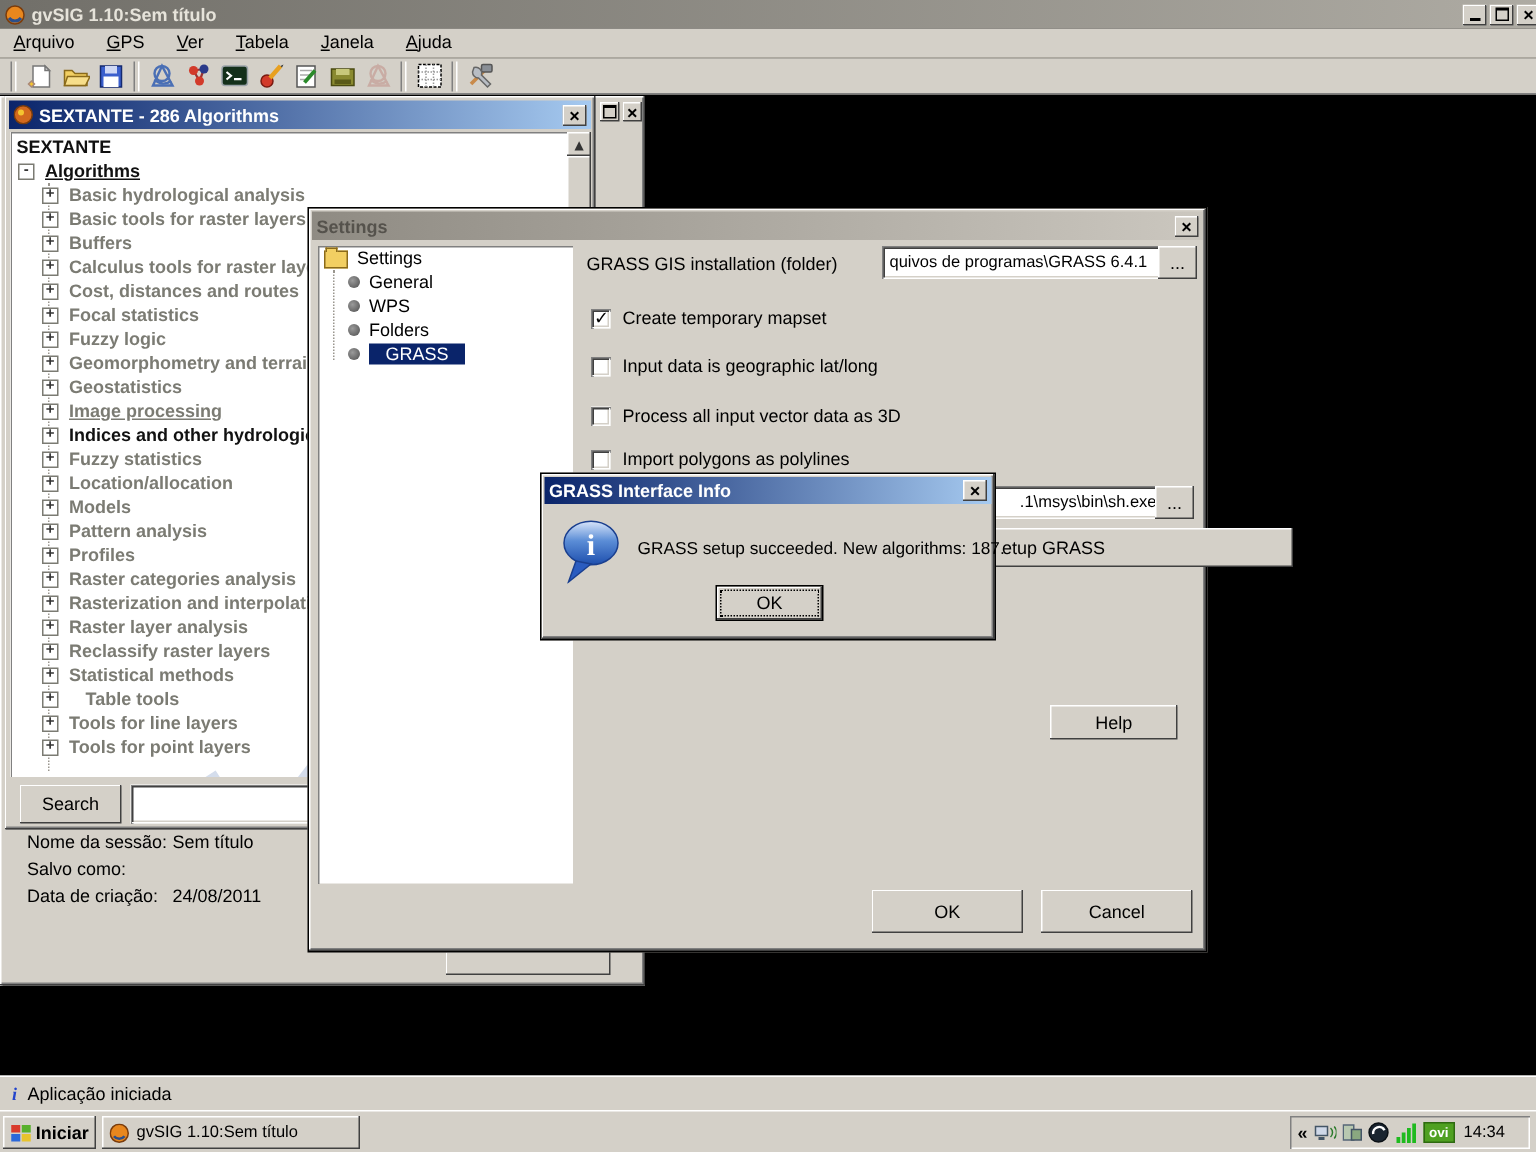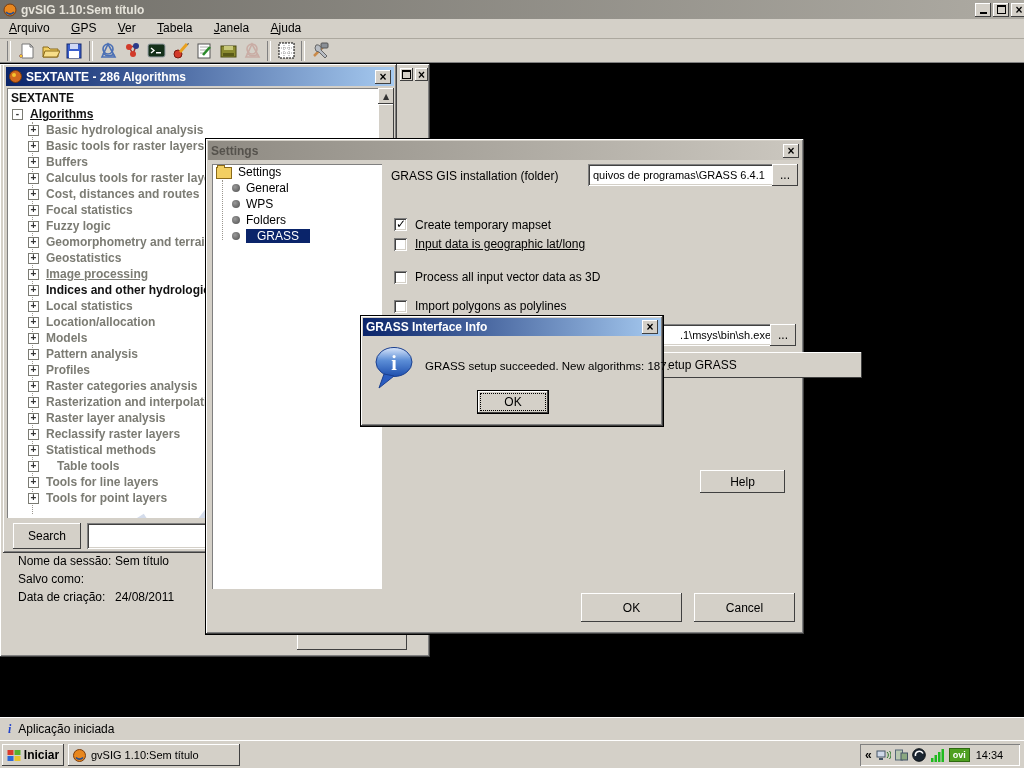--- a/index.html
+++ b/index.html
@@ -268,21 +268,21 @@
         <div class="trow">
             <span class="exp plus" style="margin-left:21px;"></span>
             <span class="gray" style="margin-left:7px;text-decoration:underline;">Image processing</span>
           </div>
         <div class="trow">
             <span class="exp plus" style="margin-left:21px;"></span>
             <span class="em" style="margin-left:7px;">Indices and other hydrologica</span>
           </div>
         <div class="trow">
             <span class="exp plus" style="margin-left:21px;"></span>
-            <span class="gray" style="margin-left:7px;">Local statistics</span>
+            <span class="gray" style="margin-left:7px;">Fuzzy statistics</span>
           </div>
         <div class="trow">
             <span class="exp plus" style="margin-left:21px;"></span>
             <span class="gray" style="margin-left:7px;">Location/allocation</span>
           </div>
         <div class="trow">
             <span class="exp plus" style="margin-left:21px;"></span>
             <span class="gray" style="margin-left:7px;">Models</span>
           </div>
         <div class="trow">
@@ -365,27 +365,27 @@
       <div class="trow" style="font-weight:normal;">
           <span class="bullet" style="margin-left:20px;"></span>
           <span class="sel" style="margin-left:6px;">GRASS</span>
         </div>
     </div>
 
     <div class="abs lbl" style="left:185px;top:30px;">GRASS GIS installation (folder)</div>
     <div class="abs field" style="left:382px;top:25px;width:180px;height:22px;">quivos de programas\GRASS 6.4.1</div>
     <div class="abs btn raised-thin" style="left:566px;top:25px;width:26px;height:22px;">...</div>
 
-    <div class="abs" style="left:188px;top:79px;display:flex;align-items:flex-start;">
+    <div class="abs" style="left:188px;top:66px;display:flex;align-items:flex-end;">
       <span class="cbx checked"></span>
       <span class="lbl" style="margin-left:8px;">Create temporary mapset</span>
     </div>
     <div class="abs" style="left:188px;top:98px;display:flex;align-items:center;">
       <span class="cbx"></span>
-      <span class="lbl" style="margin-left:8px;text-decoration:underline;">Input data is geographic lat/long</span>
+      <span class="lbl" style="margin-left:8px;">Input data is geographic lat/long</span>
     </div>
     <div class="abs" style="left:188px;top:131px;display:flex;align-items:center;">
       <span class="cbx"></span>
       <span class="lbl" style="margin-left:8px;">Process all input vector data as 3D</span>
     </div>
     <div class="abs" style="left:188px;top:160px;display:flex;align-items:center;">
       <span class="cbx"></span>
       <span class="lbl" style="margin-left:8px;">Import polygons as polylines</span>
     </div>
 

